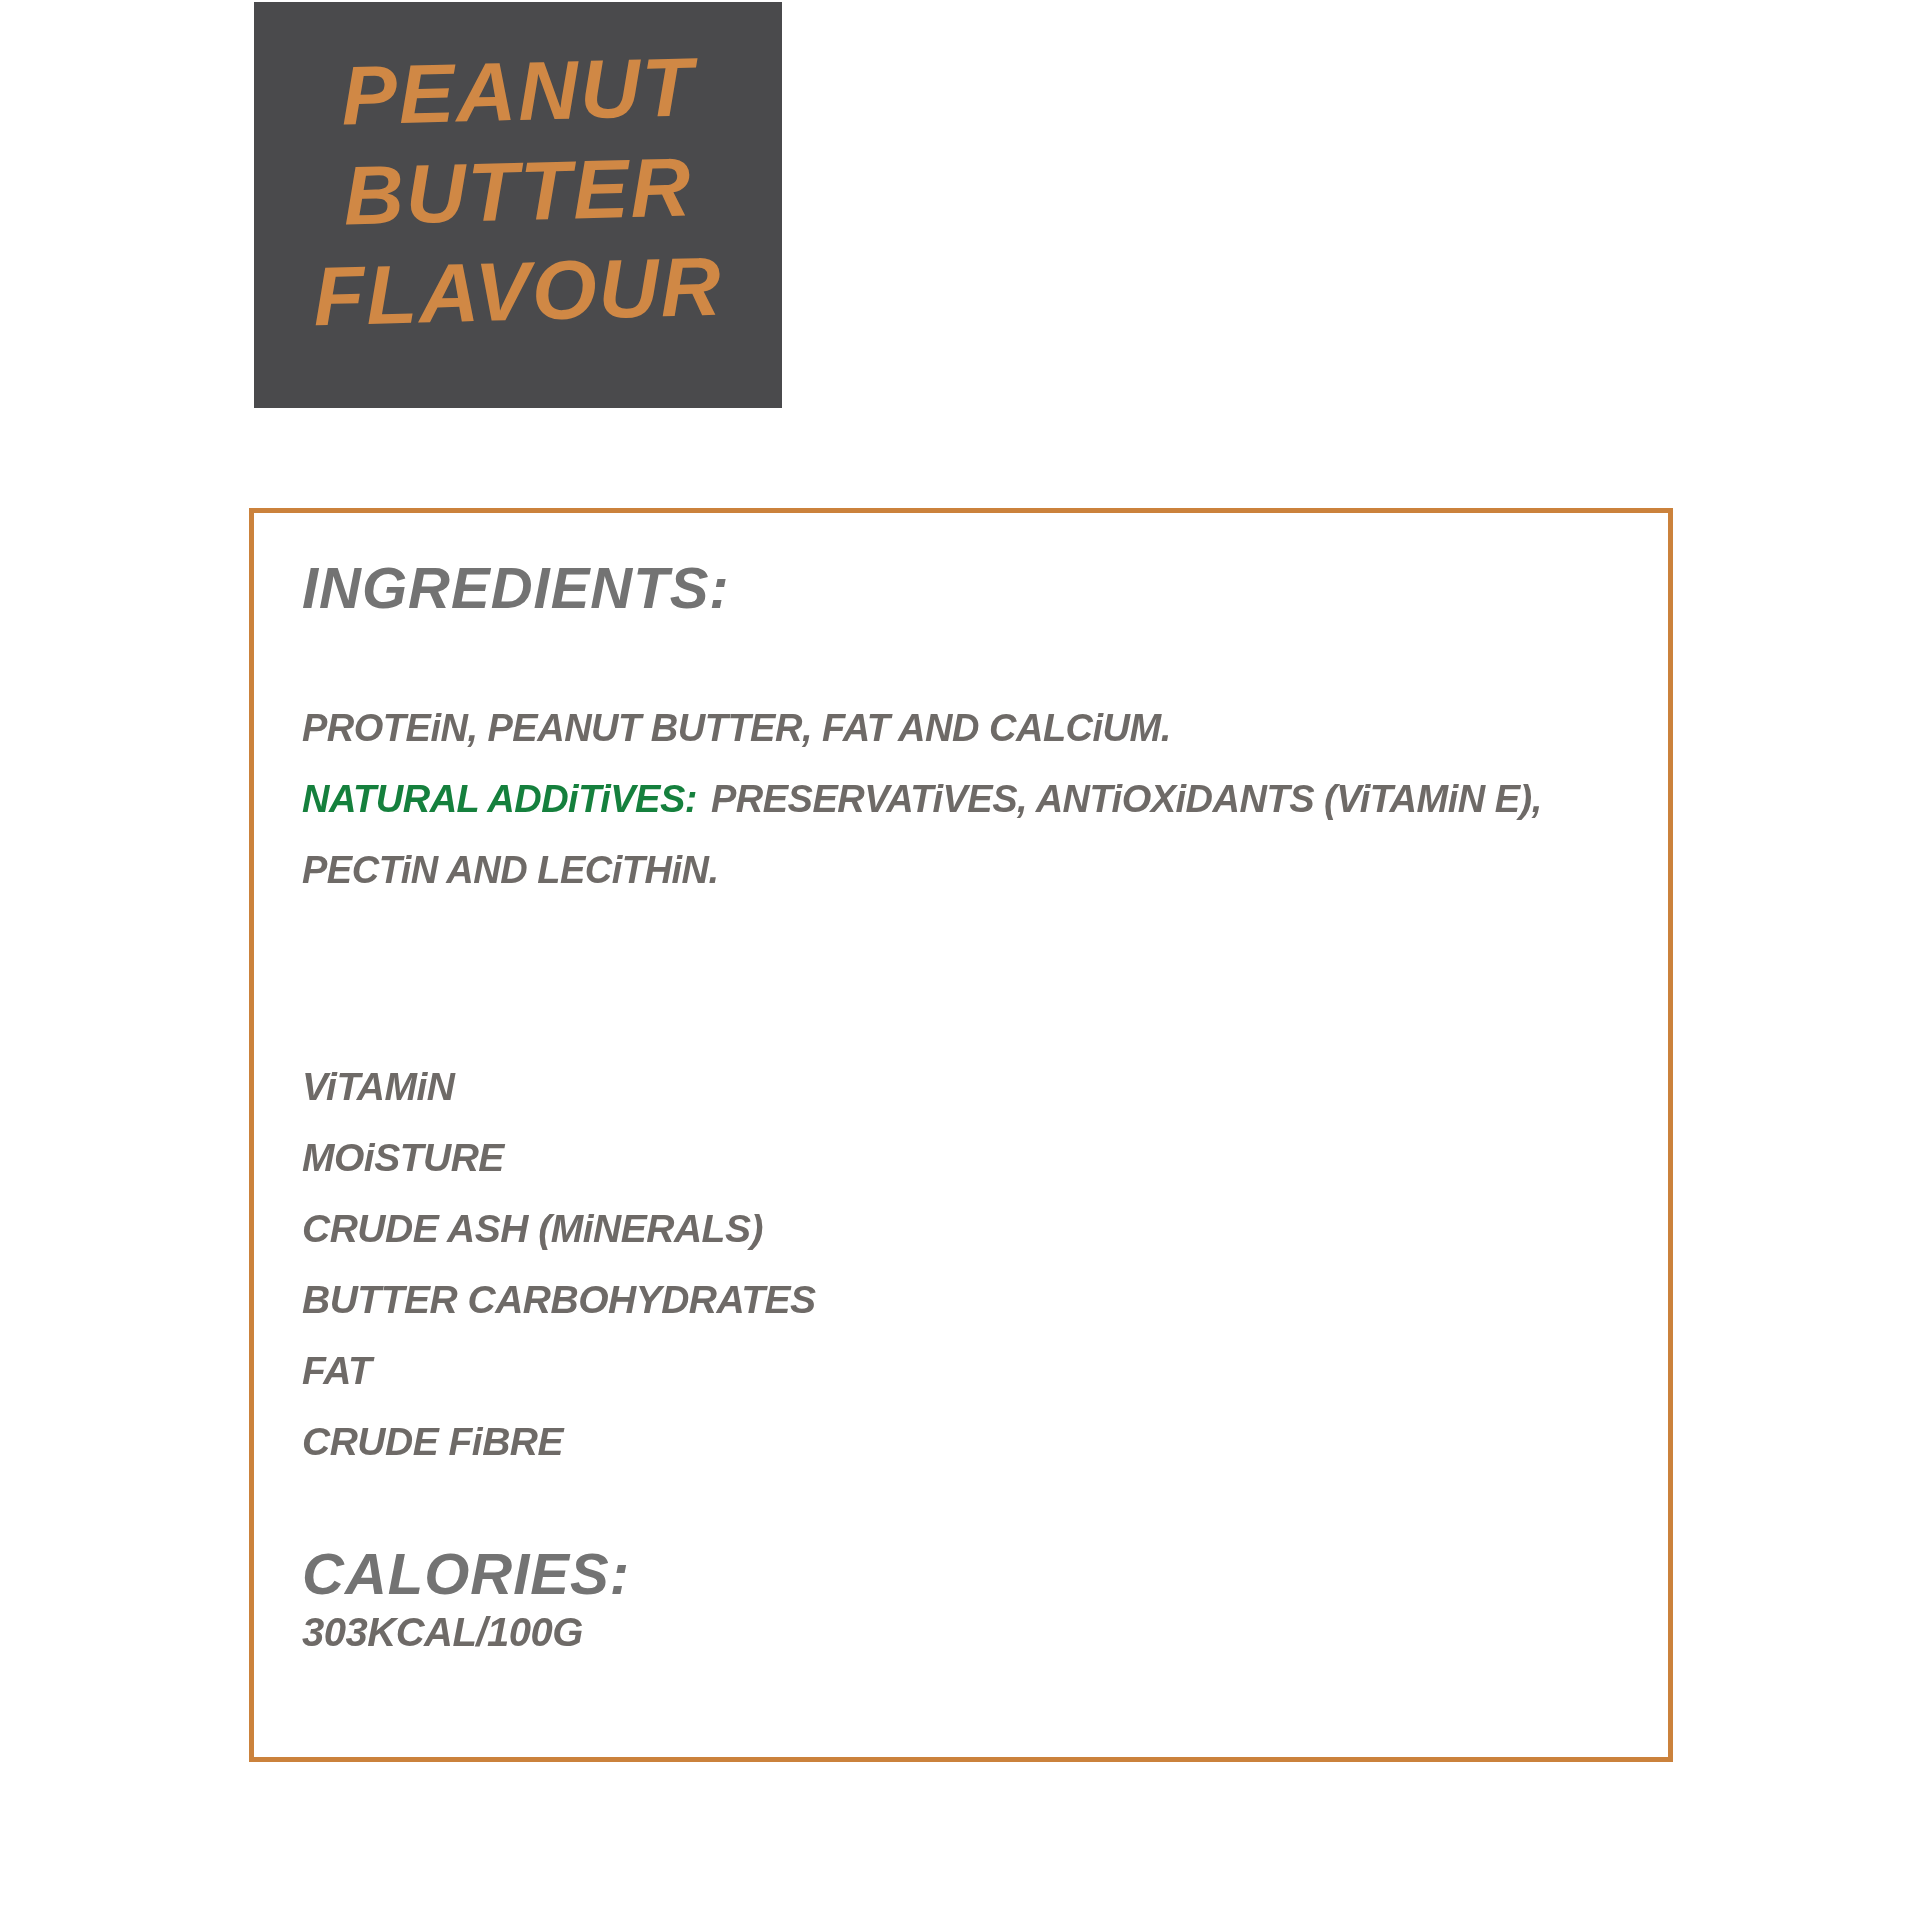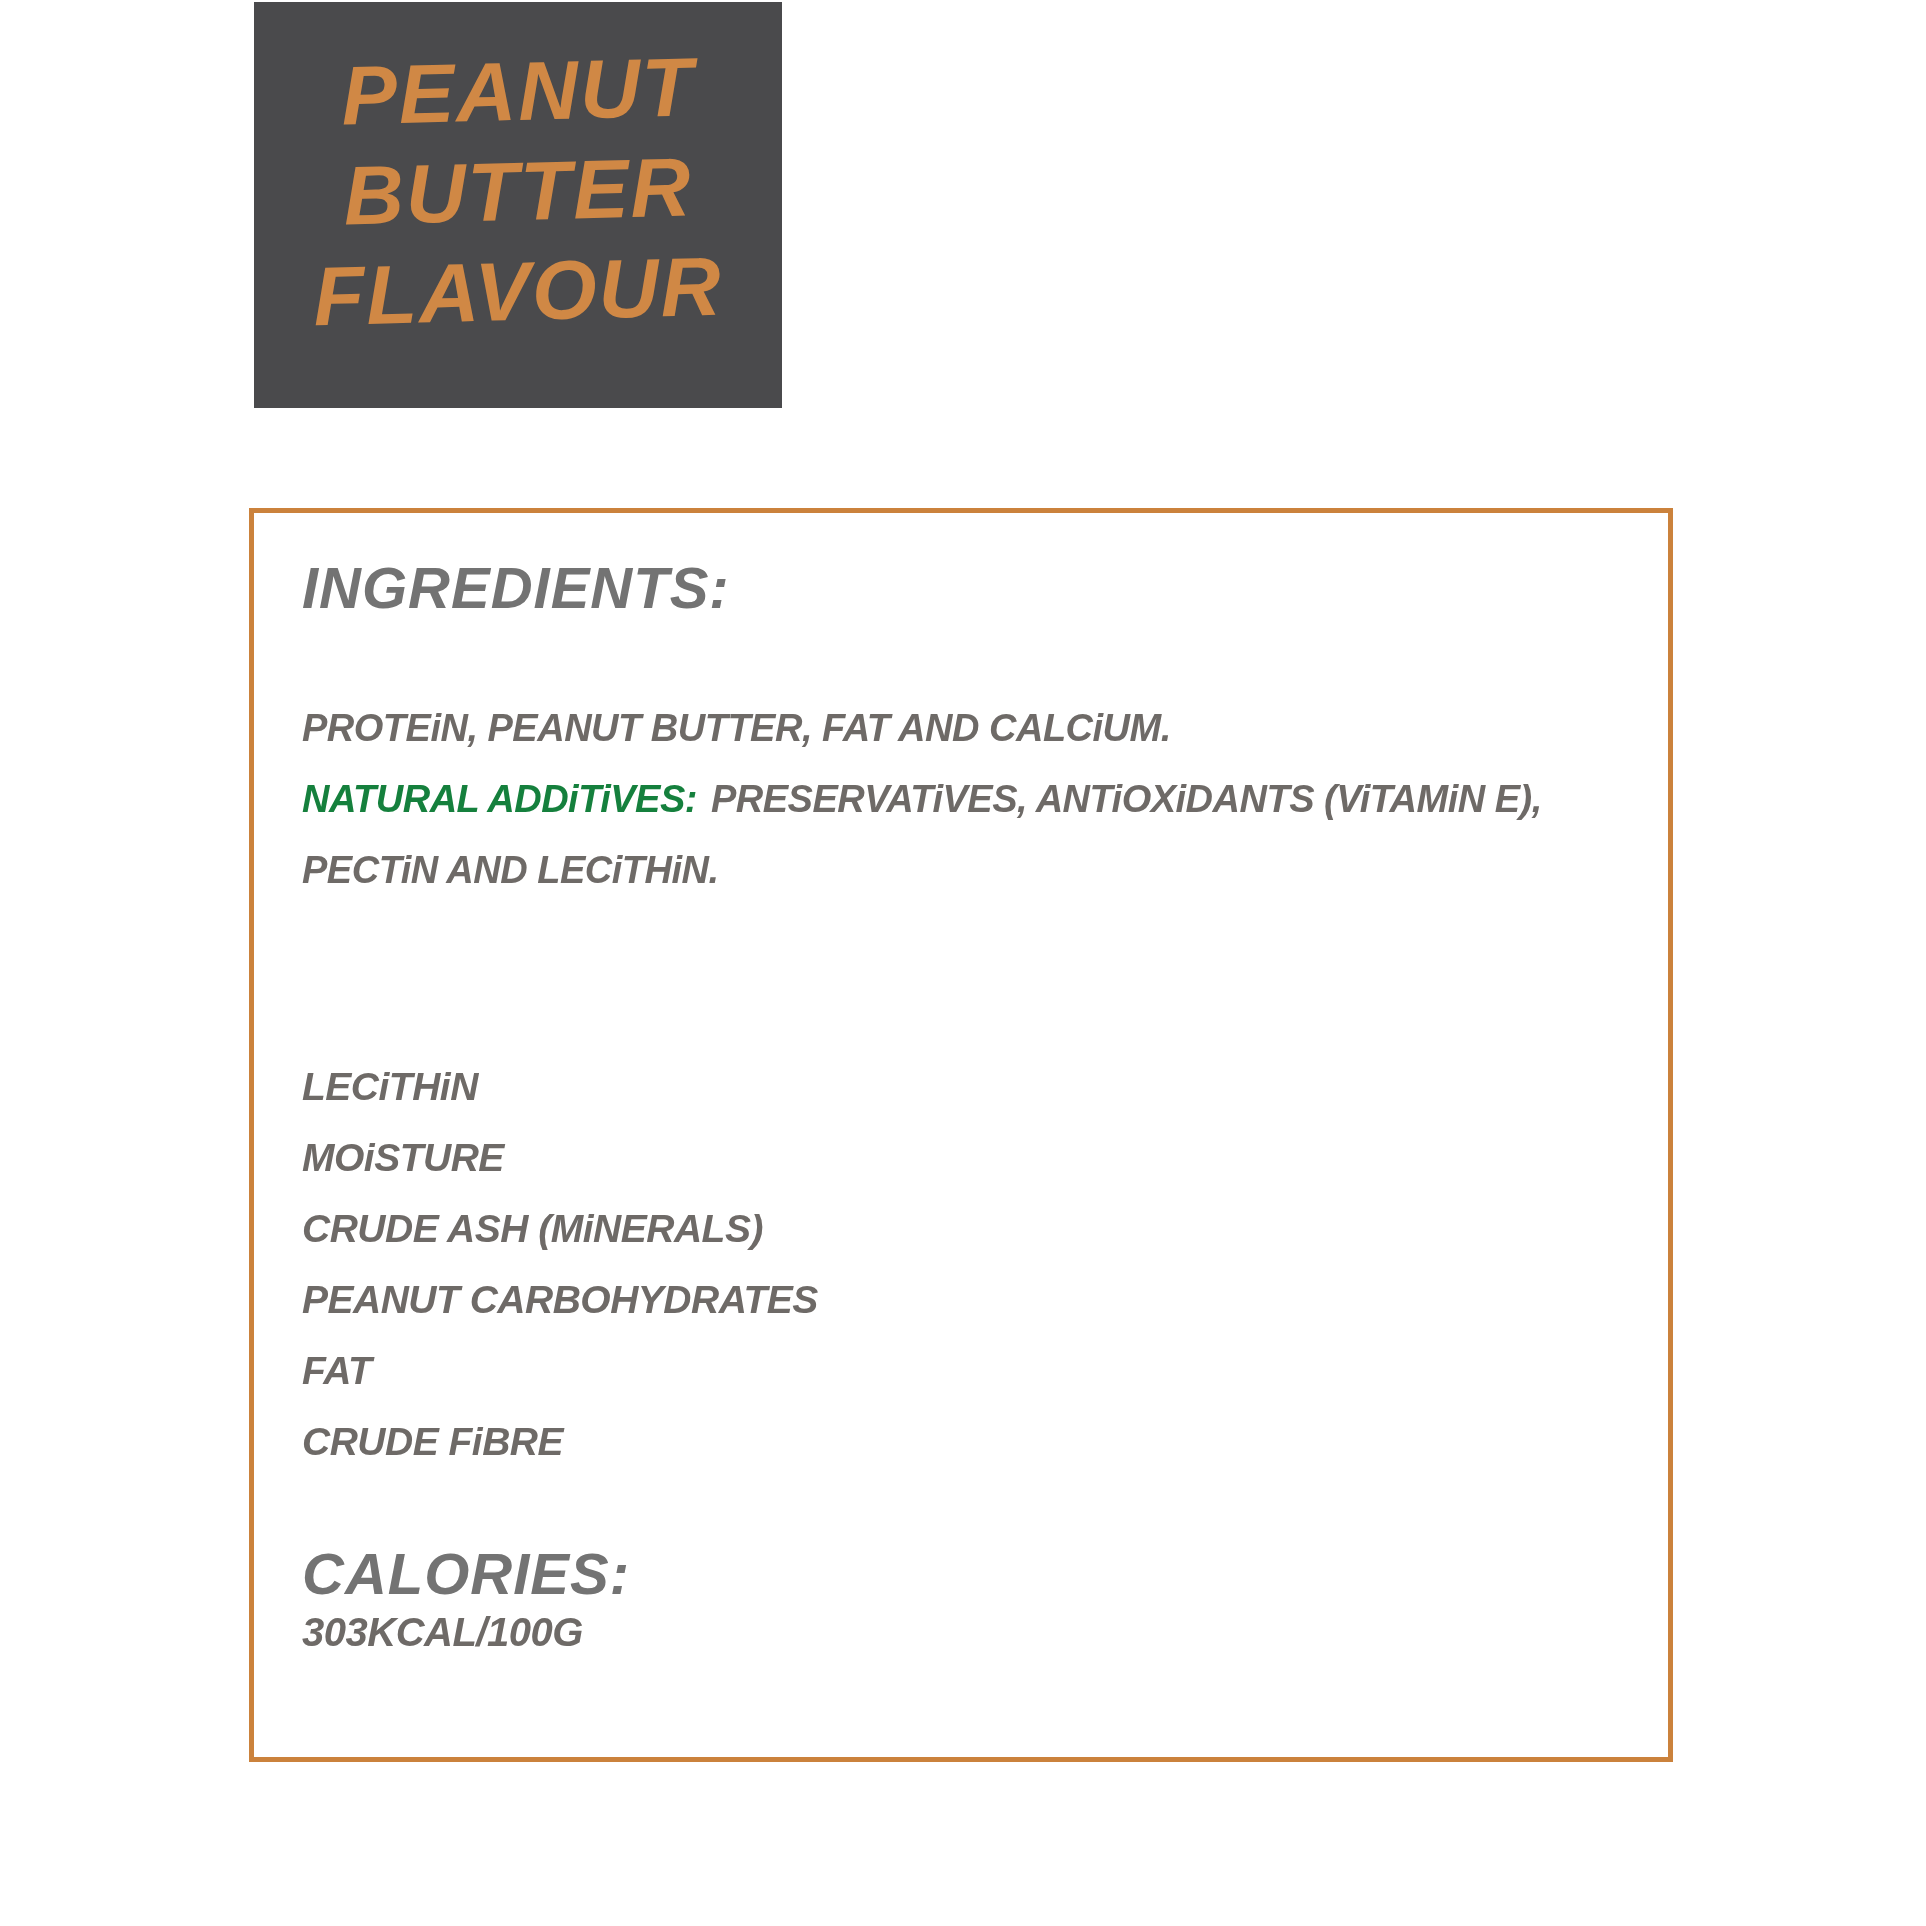--- a/index.html
+++ b/index.html
@@ -108,24 +108,24 @@
 
   <div class="panel"></div>
 
   <div class="heading" id="ing-heading">INGREDIENTS:</div>
   <div class="body-text" id="ing-line2">PROTEiN, PEANUT BUTTER, FAT AND CALCiUM.</div>
   <div class="body-text" id="ing-line3"><span class="accent-inline">NATURAL ADDiTiVES:</span><span>PRESERVATiVES, ANTiOXiDANTS (ViTAMiN E),</span></div>
   <div class="body-text" id="ing-line4">PECTiN AND LECiTHiN.</div>
 
 
   <div class="labels-col">
-    <div>LECiTHiN</div>
+    <div>ViTAMiN</div>
     <div>MOiSTURE</div>
     <div>CRUDE ASH (MiNERALS)</div>
-    <div>PEANUT CARBOHYDRATES</div>
+    <div>BUTTER CARBOHYDRATES</div>
     <div>FAT</div>
     <div>CRUDE FiBRE</div>
   </div>
 
 
   <div class="heading" id="cal-heading">CALORIES:</div>
   <div class="body-text" id="cal-value">303KCAL/100G</div>
 
 </div>
 

